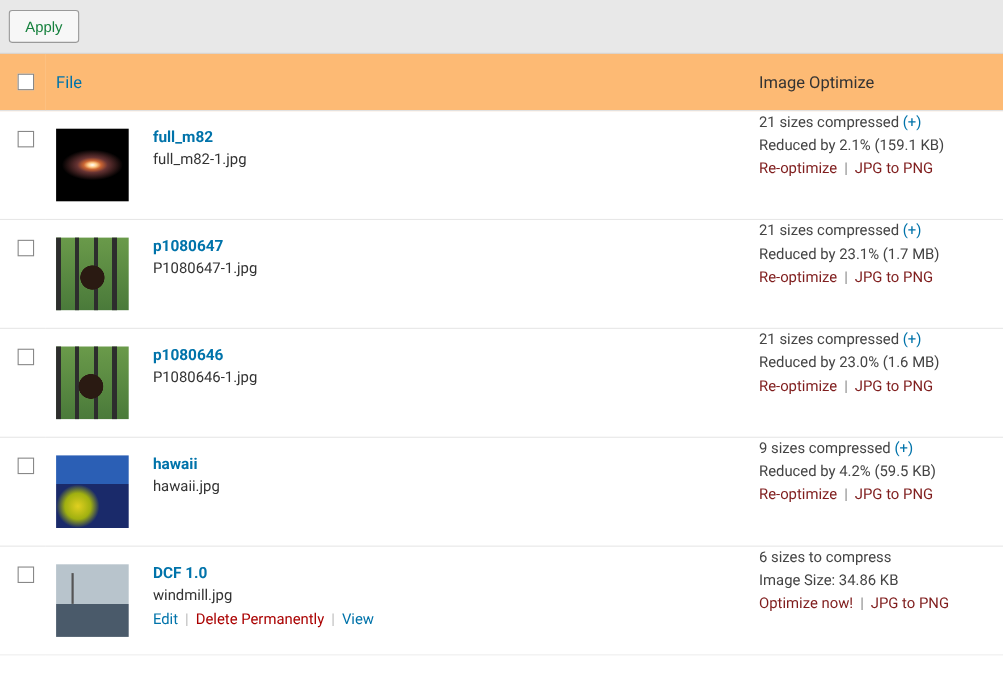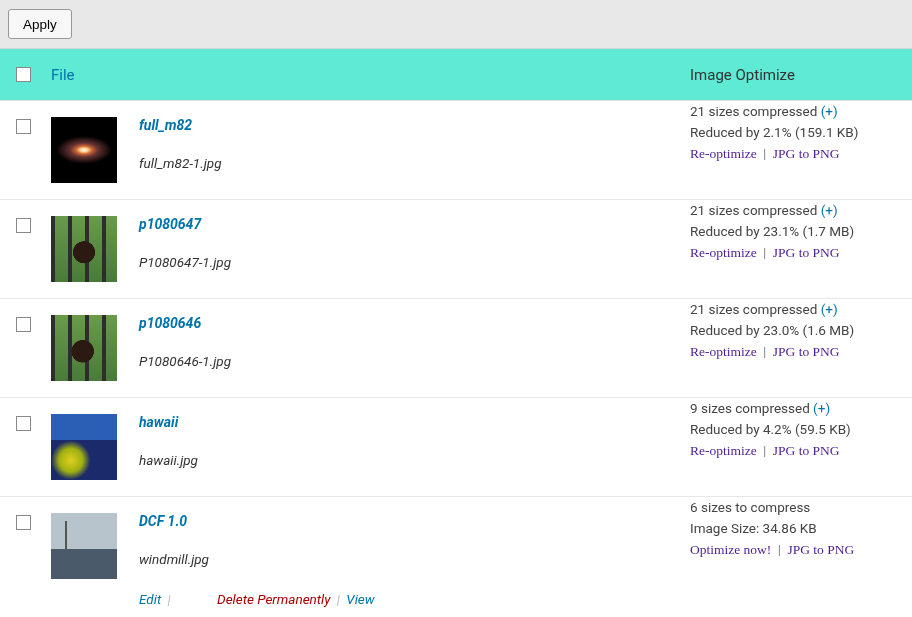--- a/index.html
+++ b/index.html
@@ -38,32 +38,32 @@
       color: #555;
       font-size: 13px;
     }
     .apply-btn {
       font-size: 13.5px;
       padding: 4px 14px;
       border: 1px solid #999;
       border-radius: 3px;
       background: #f7f7f7;
       cursor: pointer;
-      color: #000000;
+      color: #15803d;
       height: 30px;
     }
     table { width: 100%; border-collapse: collapse; }
     thead th {
       text-align: left;
       font-weight: 400;
       padding: 14px 10px;
       font-size: 15px;
       color: #0073aa;
       border-bottom: 1px solid #e1e1e1;
-      background:#5eead4;
+      background:#fdba74;
     }
     thead th.col-cb { width: 40px; padding-left:16px; }
     thead th.col-opt { color: #333; }
     .col-opt { width: 232px; }
     .col-cb { width: 40px; text-align: left; padding-left:16px; vertical-align: top; padding-top:18px;}
     .col-file { vertical-align: top; padding:16px 10px;}
     tbody td.col-opt { vertical-align: top; padding:0 10px; font-size:13.5px; color:#444;}
     tbody tr { border-bottom: 1px solid #e7e7e7; }
     .file-cell { display: flex; gap: 22px; align-items: flex-start; }
     .thumb {
@@ -92,33 +92,33 @@
         linear-gradient(180deg,#2b5fb5 0 40%, #1a2a6a 40% 100%);
     }
     .thumb.windmill{
       background:
         linear-gradient(180deg,#b8c4cc 0 55%, #4a5a6a 55% 100%);
       position:relative;
     }
     .thumb.windmill::after{
       content:"";position:absolute;left:14px;top:8px;width:2px;height:28px;background:#555;
     }
-    .file-meta { display:flex; flex-direction:column; gap:22px;font-style:italic; }
+    .file-meta { display:flex; flex-direction:column; gap:4px; }
     .file-title { color:#0073aa; font-weight:700; font-size:14px; }
     .file-name { color:#333; font-size:13.5px; }
     .row-actions { font-size:13.5px; margin-top:2px;}
     .row-actions .edit,.row-actions .view{color:#0073aa;}
-    .row-actions .del{color:#a00;margin-left:40px;}
+    .row-actions .del{color:#a00;}
     .row-actions .sep{color:#bbb; margin:0 3px;}
     .checkbox {
       width:15px;height:15px;border:1px solid #888;background:#fff;display:inline-block;
     }
     .opt-line{line-height:1.55;}
     .plus{color:#0073aa;}
-    .opt-link{color:#4c1d95;font-family:Liberation Serif, serif;}
+    .opt-link{color:#7f1d1d;}
     .opt-sep{color:#888; margin:0 3px;}
     a,.link{cursor:pointer;}
     th a{color:#0073aa;text-decoration:none;}
   </style>
 </head>
 <body>
 
 <div class="toolbar">
   <button class="apply-btn">Apply</button>
 </div>

